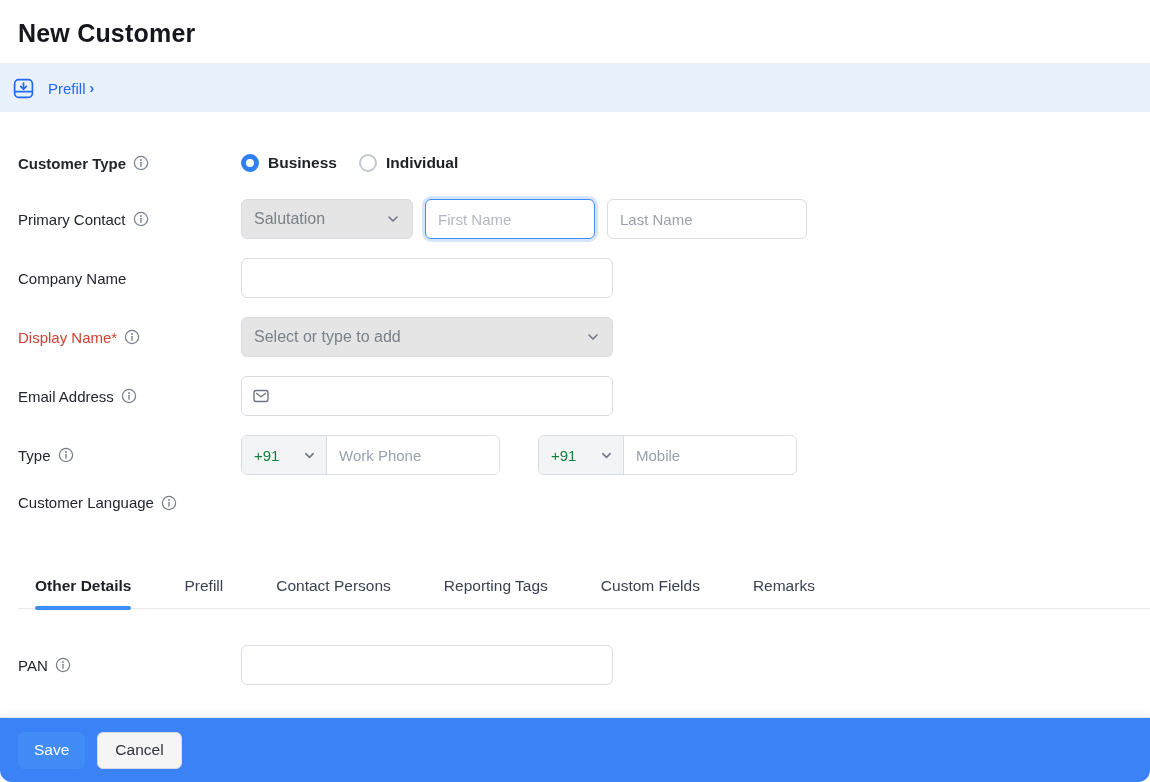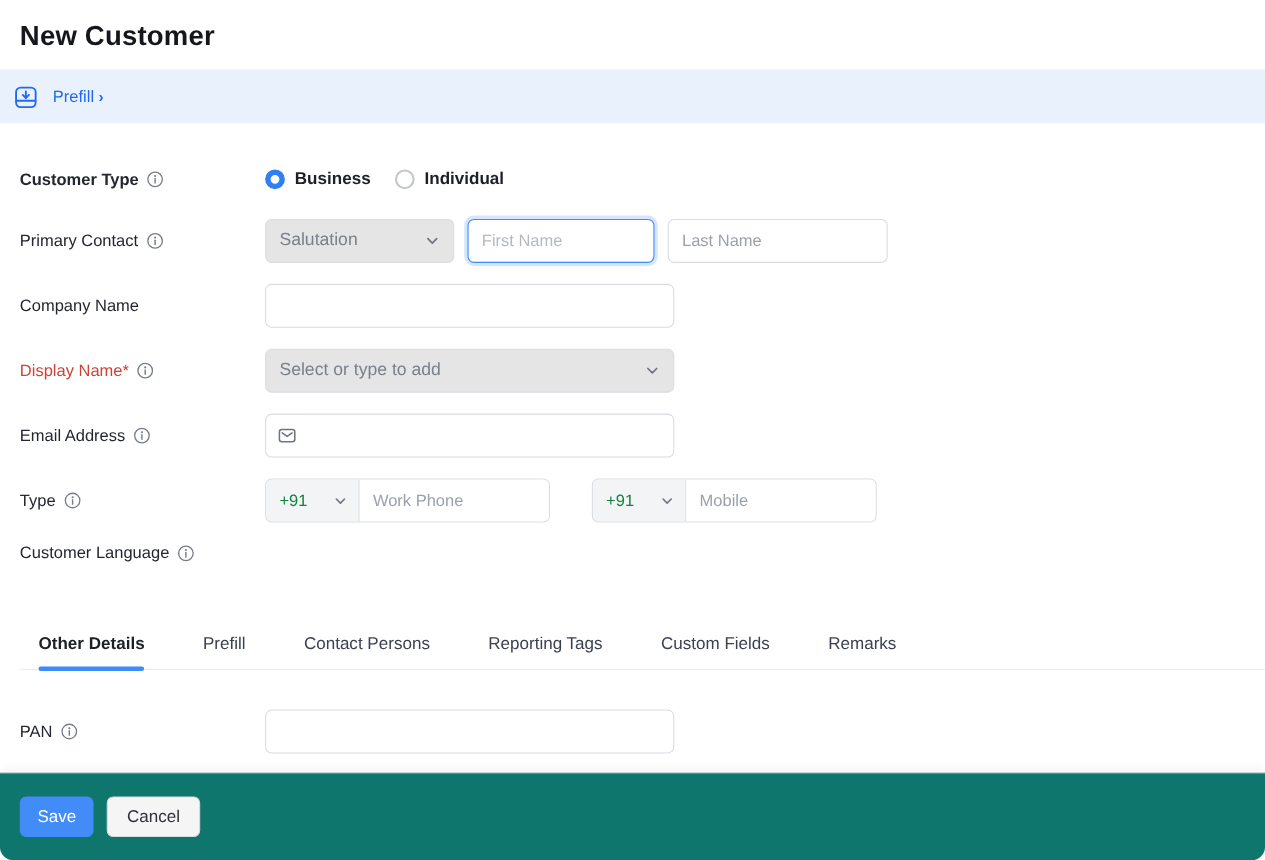--- a/index.html
+++ b/index.html
@@ -80,21 +80,21 @@
   .tab { font-size: 15.5px; color: #3b4152; padding: 10px 0 13px 0; margin-right: 37px; cursor: pointer; position: relative; }
   .tab.active { font-weight: 700; color: #1d2026; }
   .tab.active::after {
     content: ""; position: absolute; left: 0; right: 0; bottom: -2px; height: 4px;
     background: #3e8cf7; border-radius: 3px;
   }
   
   .pan-row { margin-top: 36px; }
   
   .footer-bar {
-    position: absolute; left: 0; right: 0; bottom: 0; height: 80px; background: #0f766e;
+    position: absolute; left: 0; right: 0; bottom: 0; height: 65px; background: #3b82f6;
     border-top: 1px solid #e4e6ea; box-shadow: 0 -3px 8px rgba(40,44,63,.06);
     display: flex; align-items: center; padding: 0 0 0 18px; gap: 12px;
   }
   .btn { height: 37px; border-radius: 6px; font-family: "Liberation Sans", sans-serif;
     font-size: 15.5px; cursor: pointer; }
   .btn-save { background: #418cf7; border: 1px solid #418cf7; color: #fff; padding: 0 15px; }
   .btn-cancel { background: #f5f5f6; border: 1px solid #d8dade; color: #2e3138; padding: 0 17px; }
 </style>
 </head>
 <body>

